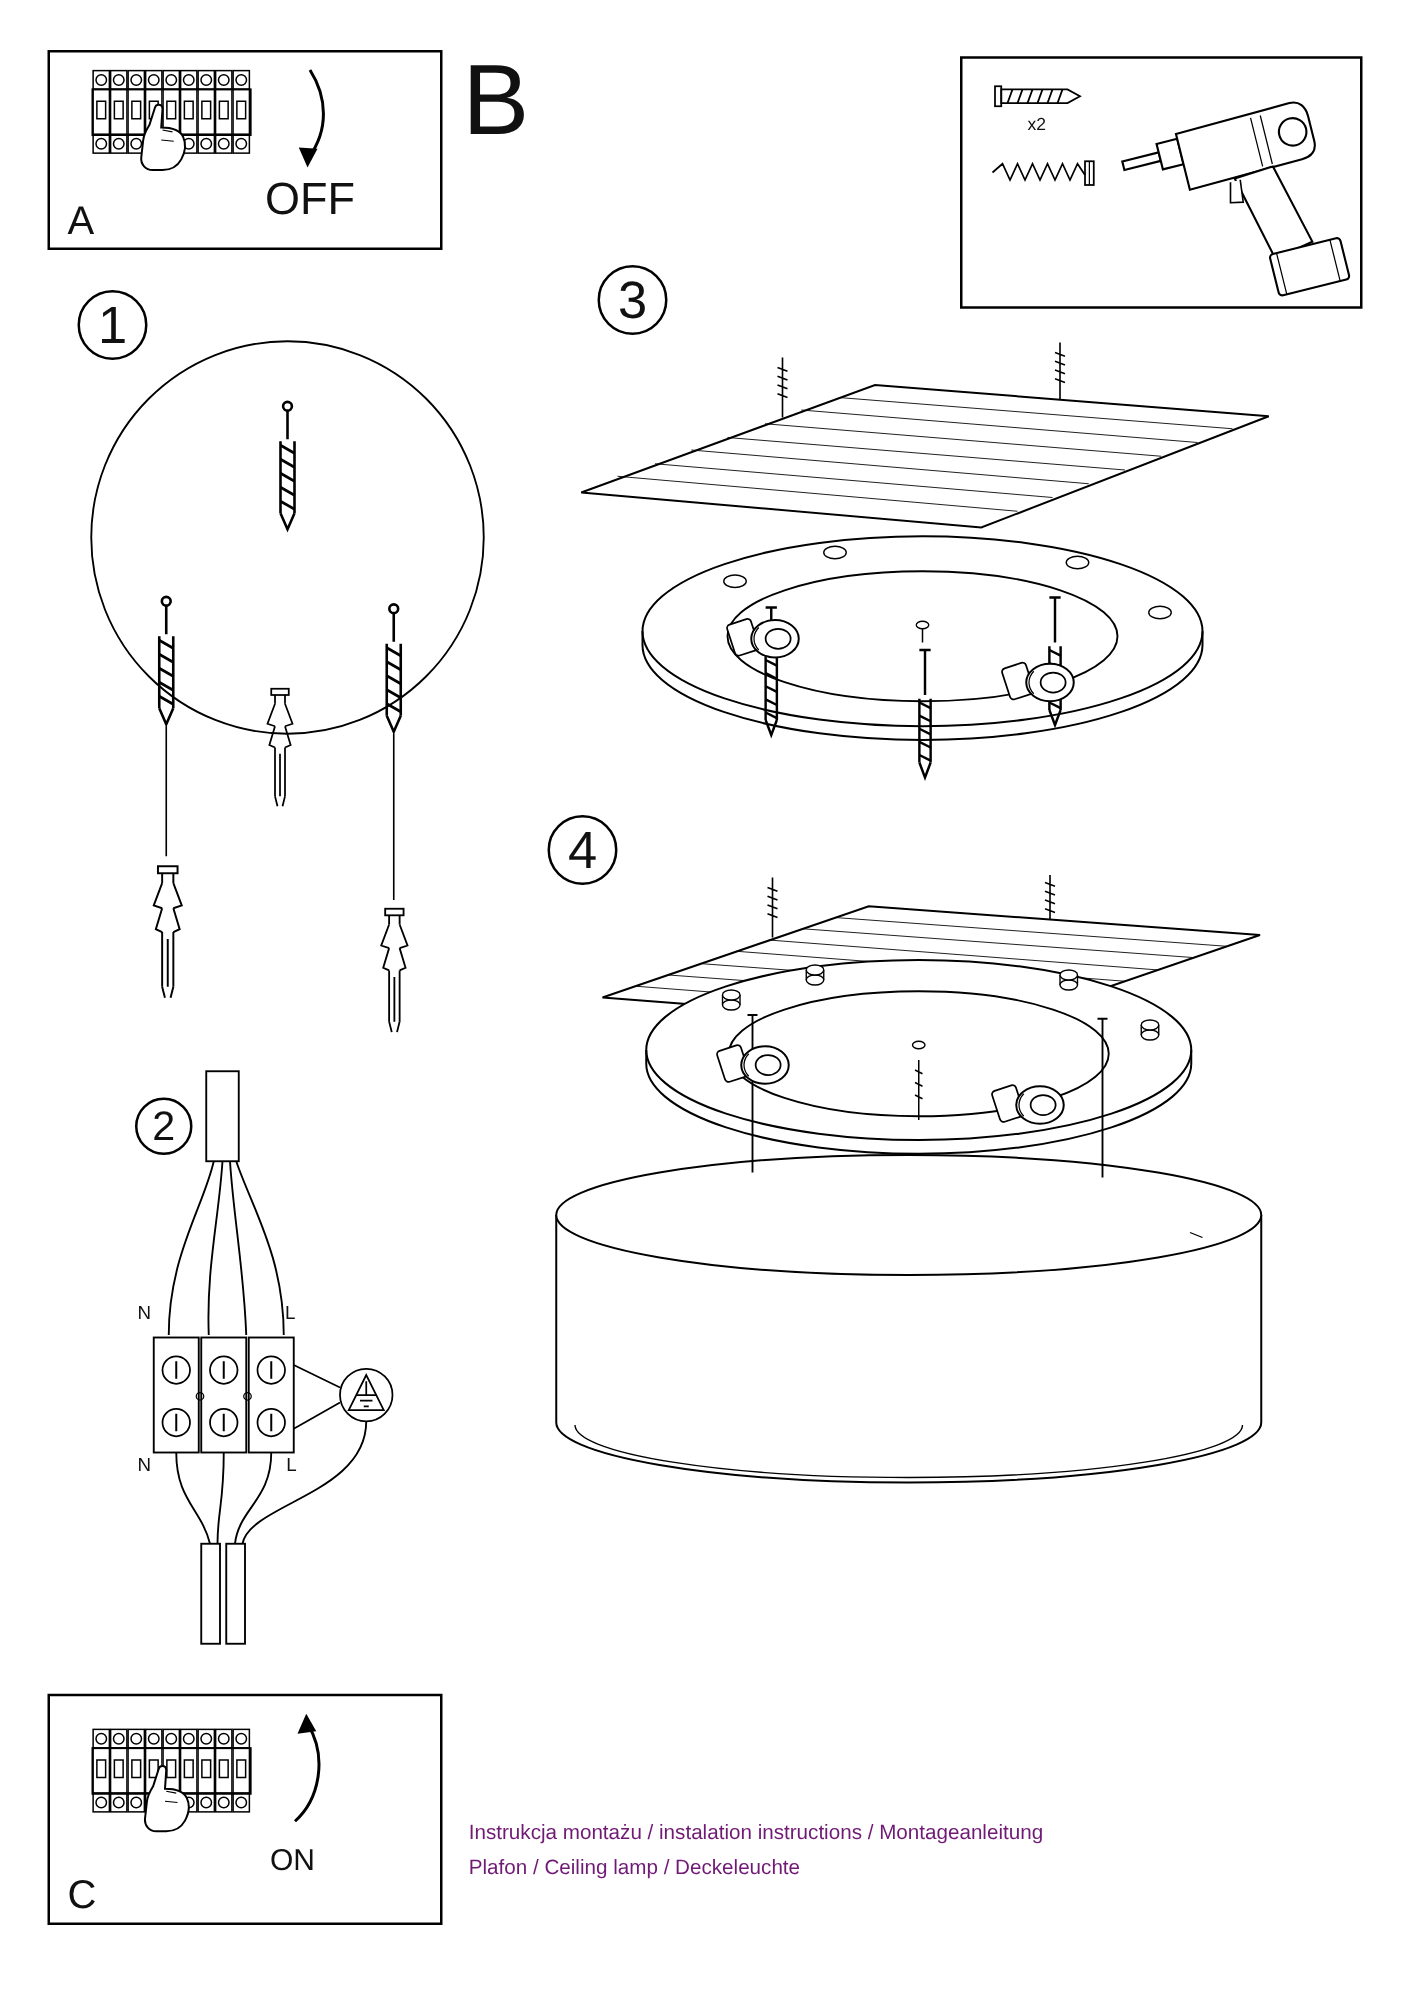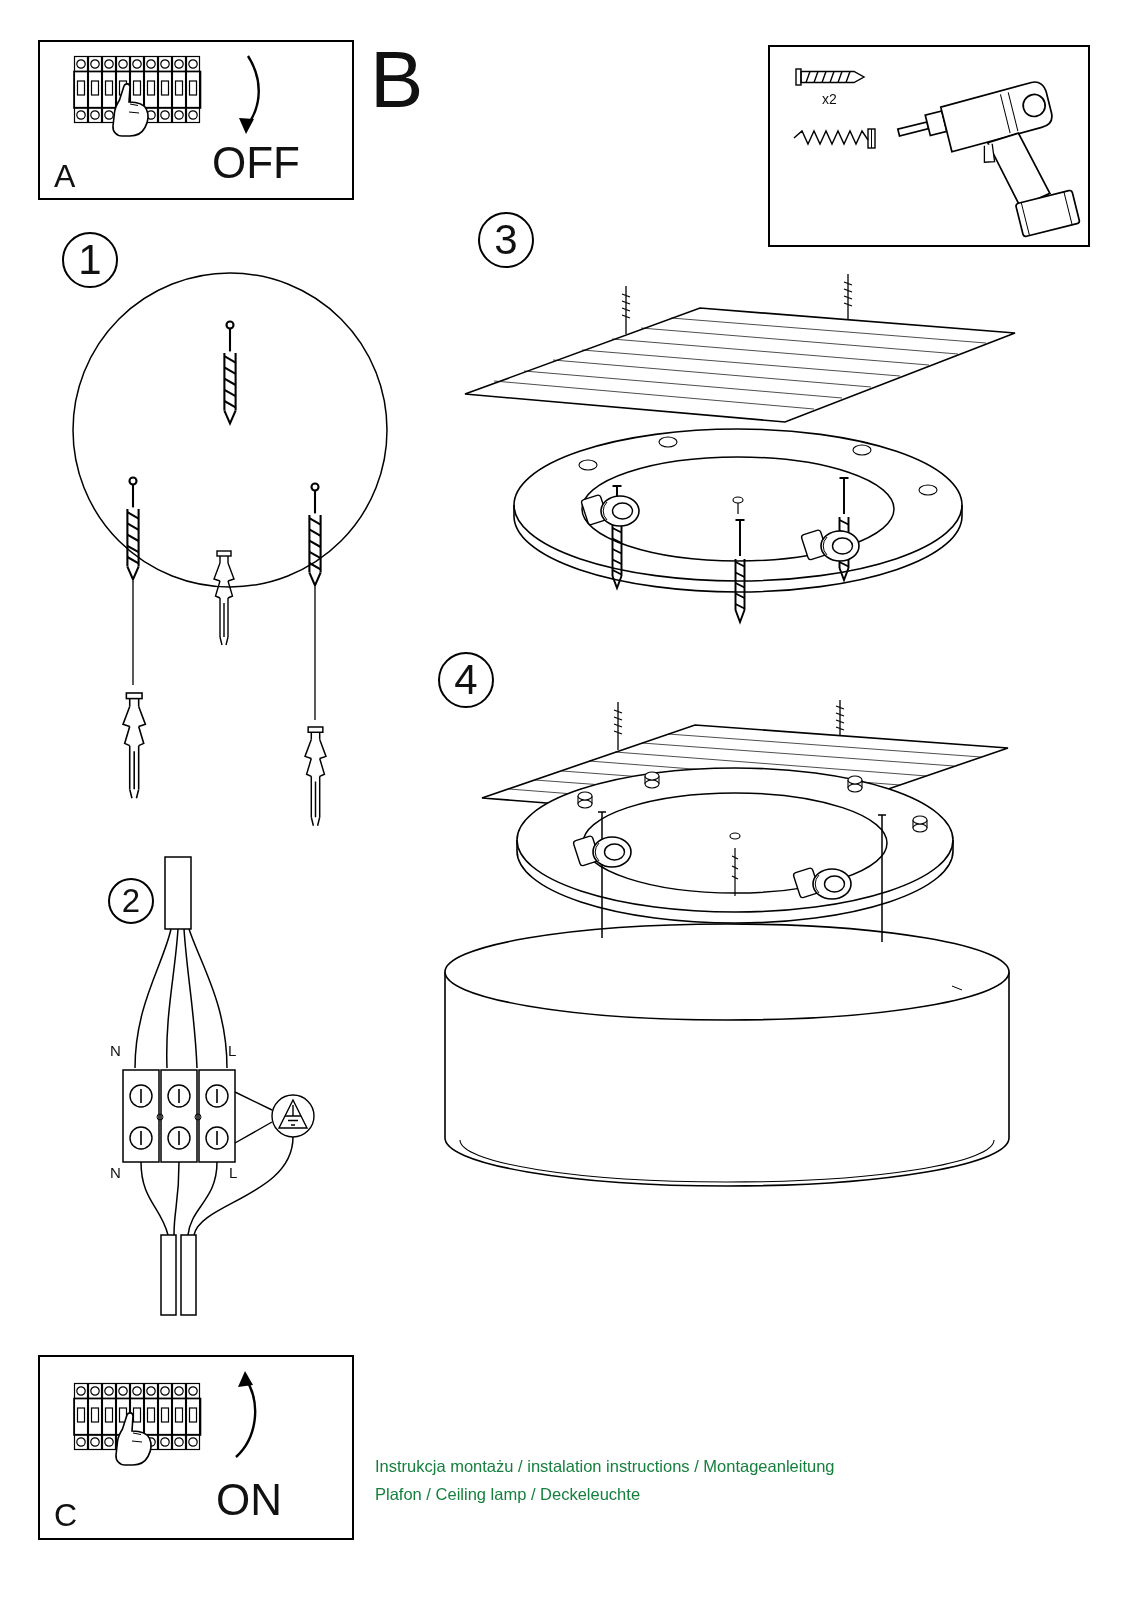--- a/index.html
+++ b/index.html
@@ -78,21 +78,21 @@
 
   <div class="abs box" style="left:38px;top:40px;width:316px;height:160px">
     <svg class="abs" style="left:0;top:0" width="312" height="156" viewBox="0 0 312 156">
       <use href="#breaker" transform="translate(34,14)"></use>
       <use href="#hand" transform="translate(71,42)"></use>
       <g>
         <path d="M208,14 C222,36 223,62 207,84" fill="none" stroke="#000" stroke-width="2.4"></path>
         <polygon points="199,76 206,92 214,77" fill="#000"></polygon>
       </g>
     </svg>
-    <div class="abs" style="left:172px;top:96px;font-size:44px">OFF</div>
+    <div class="abs" style="left:172px;top:96px;font-size:36px">OFF</div>
     <div class="abs" style="left:14px;top:116px;font-size:32px">A</div>
   </div>
 
   <div class="abs big-letter" style="left:370px;top:34px;font-size:80px">B</div>
 
   <div class="abs box" style="left:768px;top:45px;width:322px;height:202px">
     <svg class="abs" style="left:0;top:0" width="318" height="206" viewBox="0 0 318 206">
       <g fill="none" stroke="#000" stroke-width="1.4">
         <rect x="26" y="22" width="5" height="16"></rect>
         <path d="M31,24.5 L84,24.5 L94,30 L84,35.5 L31,35.5 Z"></path>
@@ -276,22 +276,22 @@
 
   <div class="abs box" style="left:38px;top:1355px;width:316px;height:185px">
     <svg class="abs" style="left:0;top:0" width="312" height="181" viewBox="0 0 312 181">
       <use href="#breaker" transform="translate(34,26)"></use>
       <use href="#hand" transform="translate(74,56)"></use>
       <g>
         <path d="M196,100 C216,82 222,48 206,22" fill="none" stroke="#000" stroke-width="2.4"></path>
         <polygon points="198,30 205,14 213,28" fill="#000"></polygon>
       </g>
     </svg>
-    <div class="abs" style="left:176px;top:118px;font-size:44px">ON</div>
+    <div class="abs" style="left:176px;top:118px;font-size:24px">ON</div>
     <div class="abs" style="left:14px;top:140px;font-size:32px">C</div>
   </div>
 
-  <div class="abs" style="left:375px;top:1452px;font-size:16.5px;line-height:28px;color:#15803d">
+  <div class="abs" style="left:375px;top:1452px;font-size:16.5px;line-height:28px;color:#701a75">
     <div>Instrukcja montażu / instalation instructions / Montageanleitung</div>
     <div>Plafon / Ceiling lamp / Deckeleuchte</div>
   </div>
 
 </div>
 
 </body></html>

